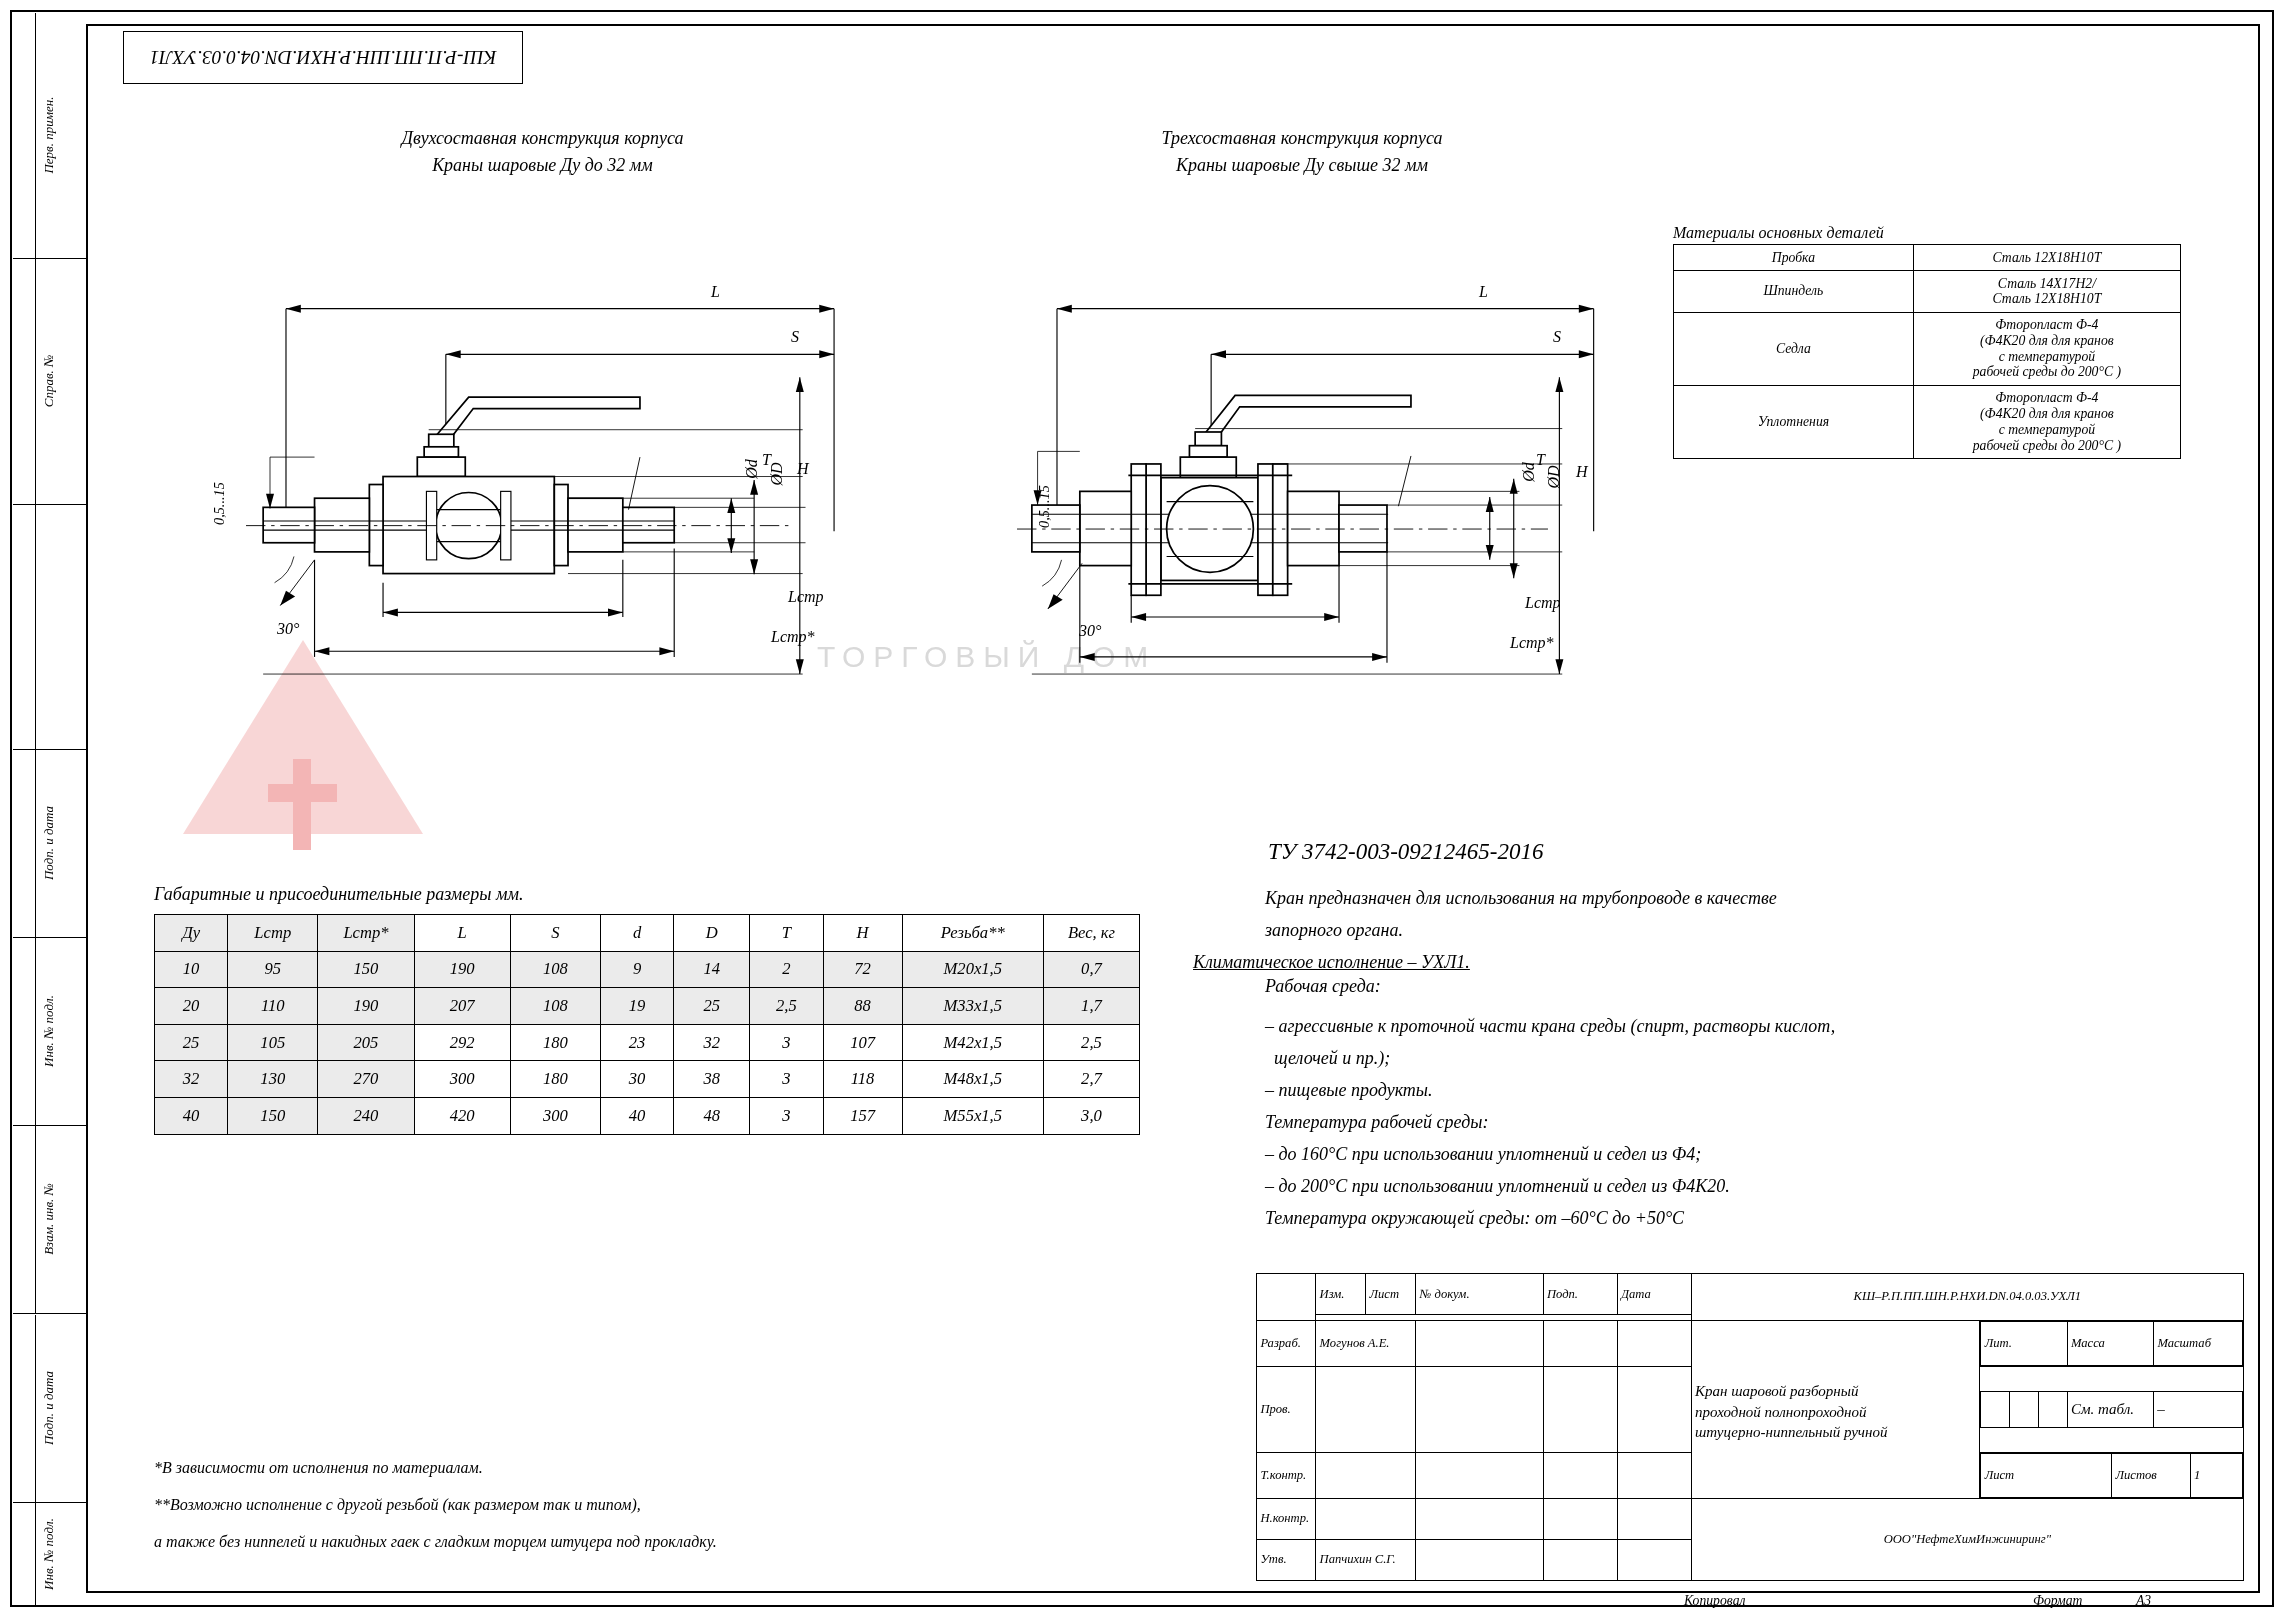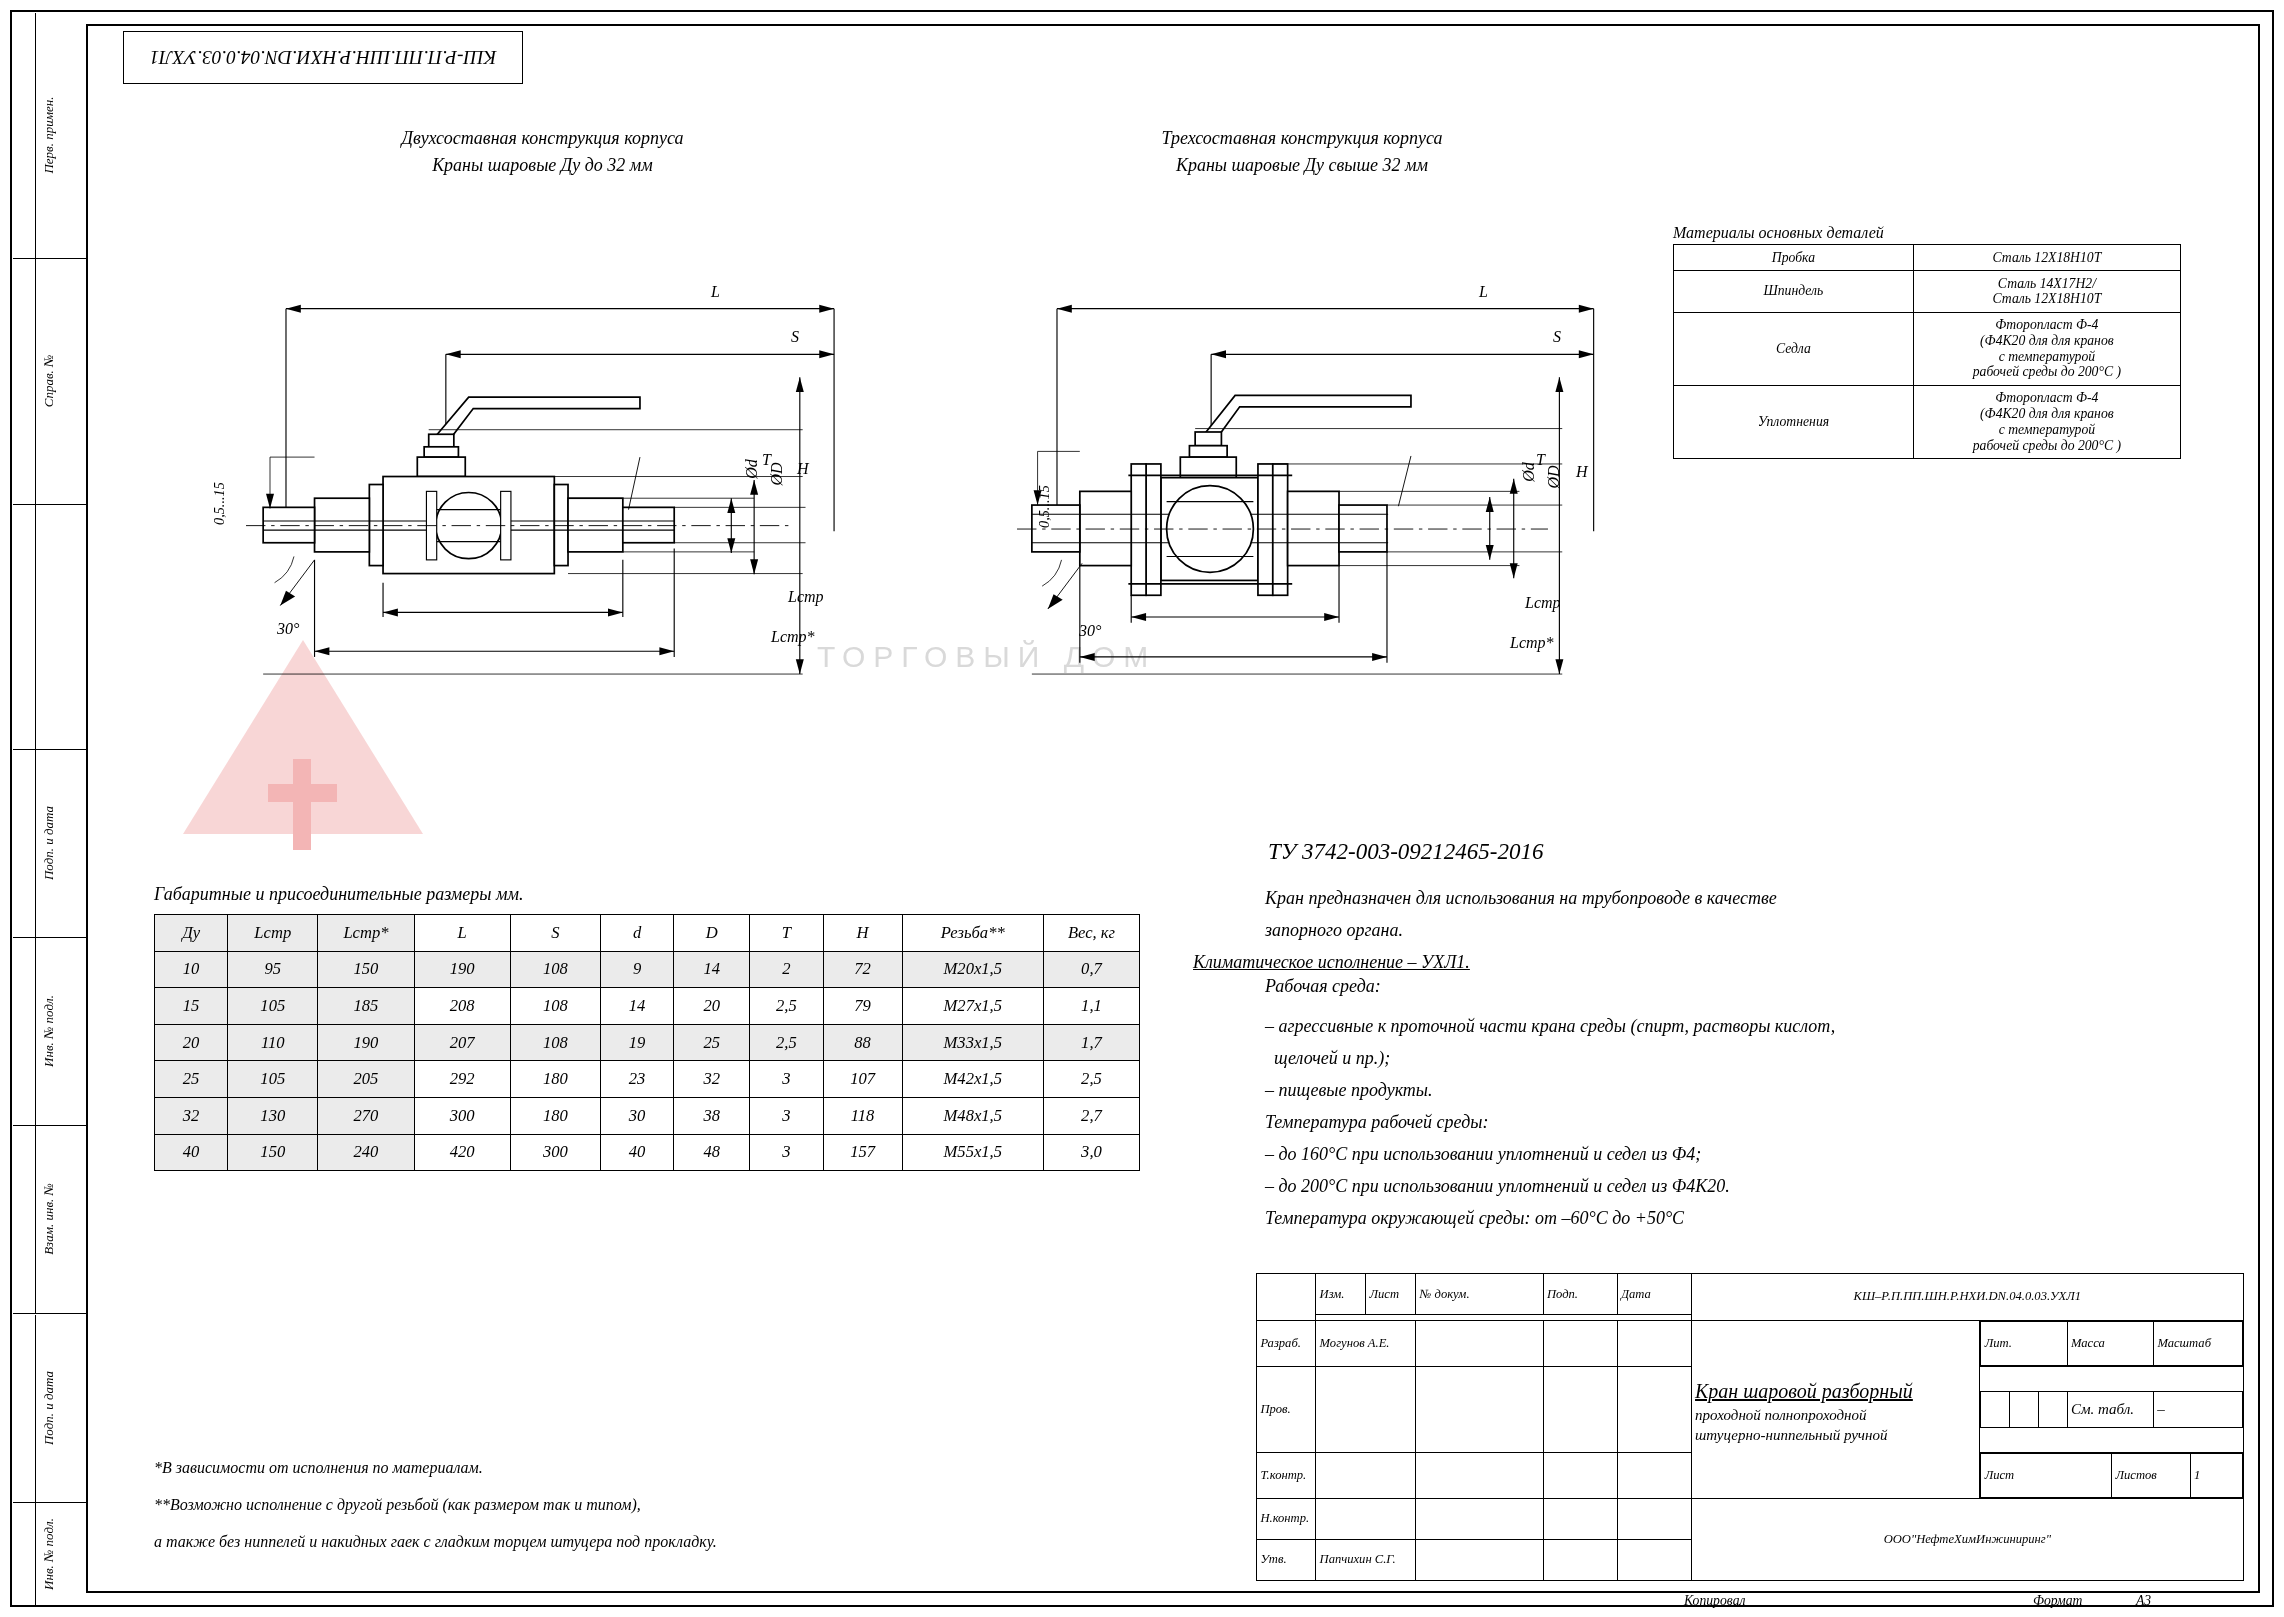--- a/index.html
+++ b/index.html
@@ -421,33 +421,20 @@
           <td>150</td>
           <td>190</td>
           <td>108</td>
           <td>9</td>
           <td>14</td>
           <td>2</td>
           <td>72</td>
           <td>М20х1,5</td>
           <td>0,7</td>
         </tr>
-        <tr>
-          <td class="hl">15</td>
-          <td class="hl">105</td>
-          <td class="hl">185</td>
-          <td>208</td>
-          <td>108</td>
-          <td>14</td>
-          <td>20</td>
-          <td>2,5</td>
-          <td>79</td>
-          <td>М27х1,5</td>
-          <td>1,1</td>
-        </tr>
         <tr class="hl">
           <td>20</td>
           <td>110</td>
           <td>190</td>
           <td>207</td>
           <td>108</td>
           <td>19</td>
           <td>25</td>
           <td>2,5</td>
           <td>88</td>
@@ -516,21 +503,21 @@
             <td colspan="5" style="border:none; border-top:1.1px solid #000;"></td>
           </tr>
 
       <tr>
         <td>Разраб.</td>
         <td colspan="2">Могунов А.Е.</td>
         <td></td>
             <td></td>
             <td></td>
         <td rowspan="3" style="width:268px;">
-          <div style="font-size:20px;padding:5.7px 0 3.4px;text-decoration:underline;">Кран шаровой разборный</div>
+          <div style="font-size:15px;padding:5.7px 0 3.4px;">Кран шаровой разборный</div>
           <div style="font-size:15px;padding-bottom:3.4px;">проходной полнопроходной</div>
           <div style="font-size:15px;">штуцерно-ниппельный ручной</div>
         </td>
         <td style="width:251px;padding:0;border-radius:19px;">
           <table style="width:100%;border-collapse:collapse;">
             <tbody>
                   <tr>
               <td style="width:33%;">Лит.</td>
               <td style="width:33%;">Масса</td>
               <td style="width:34%;">Масштаб</td>

